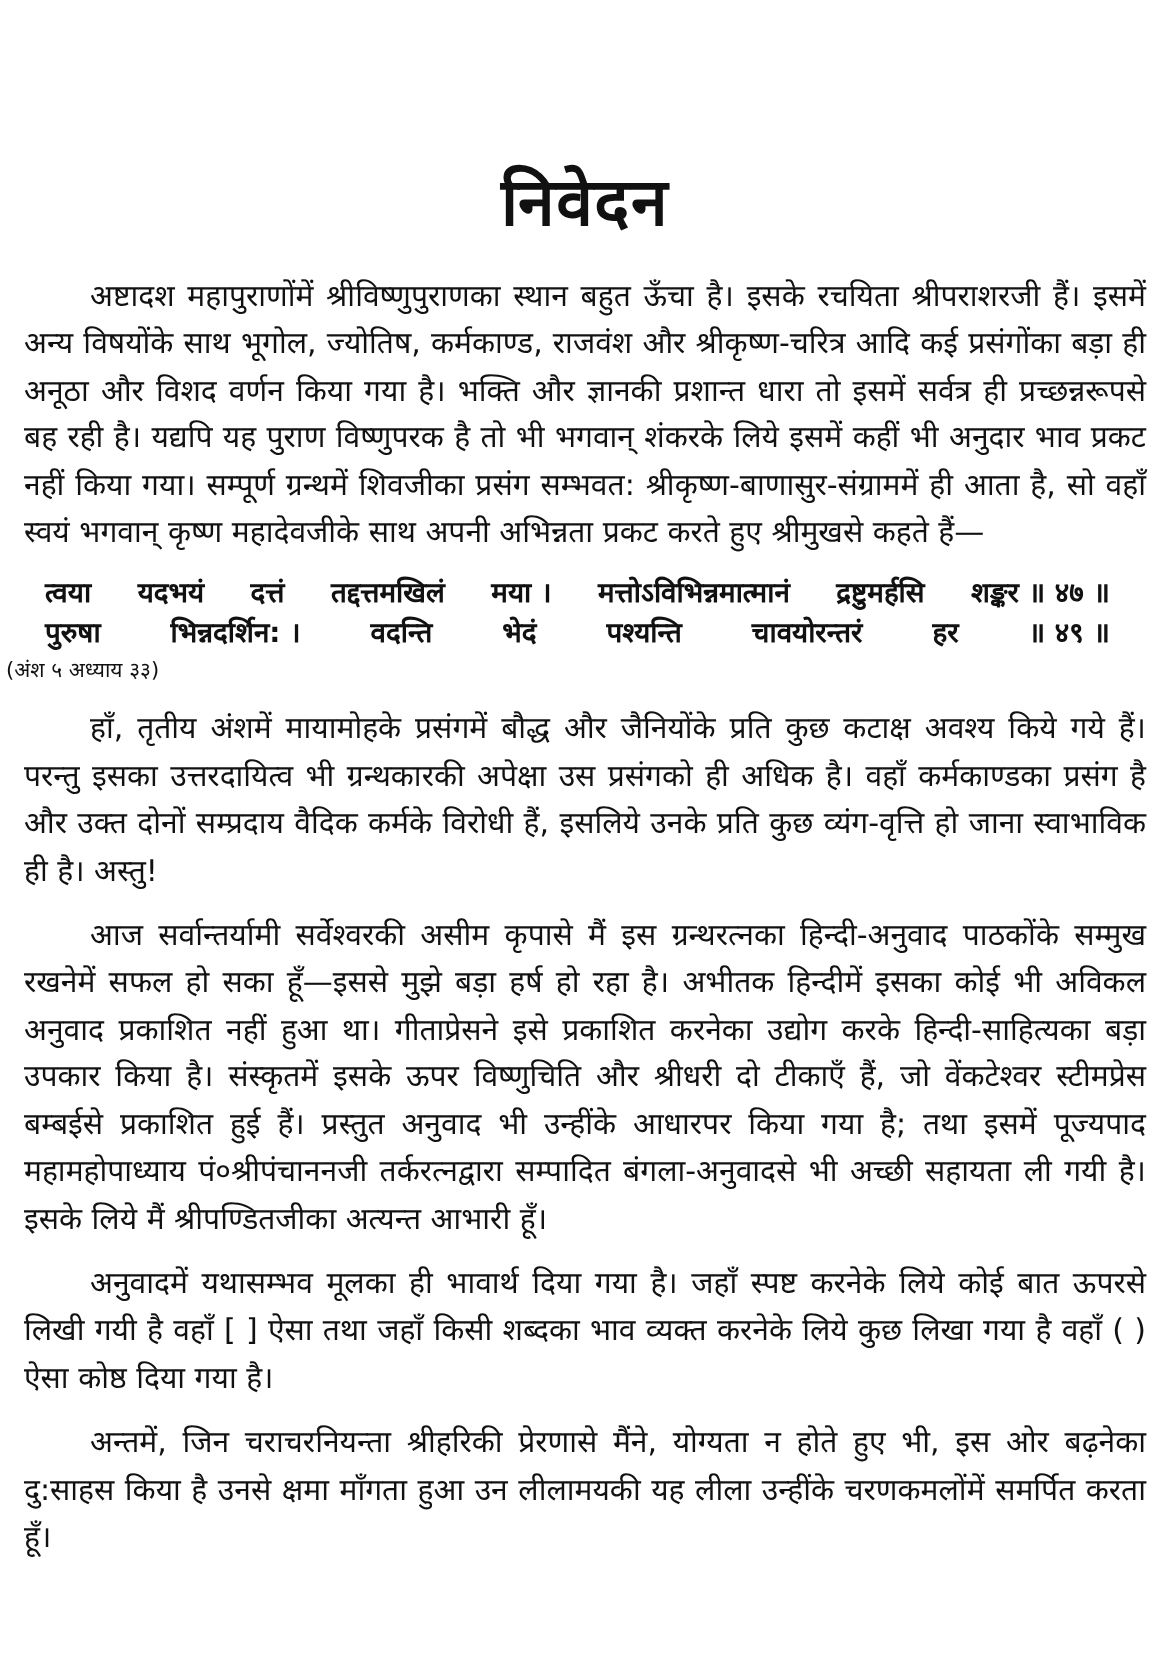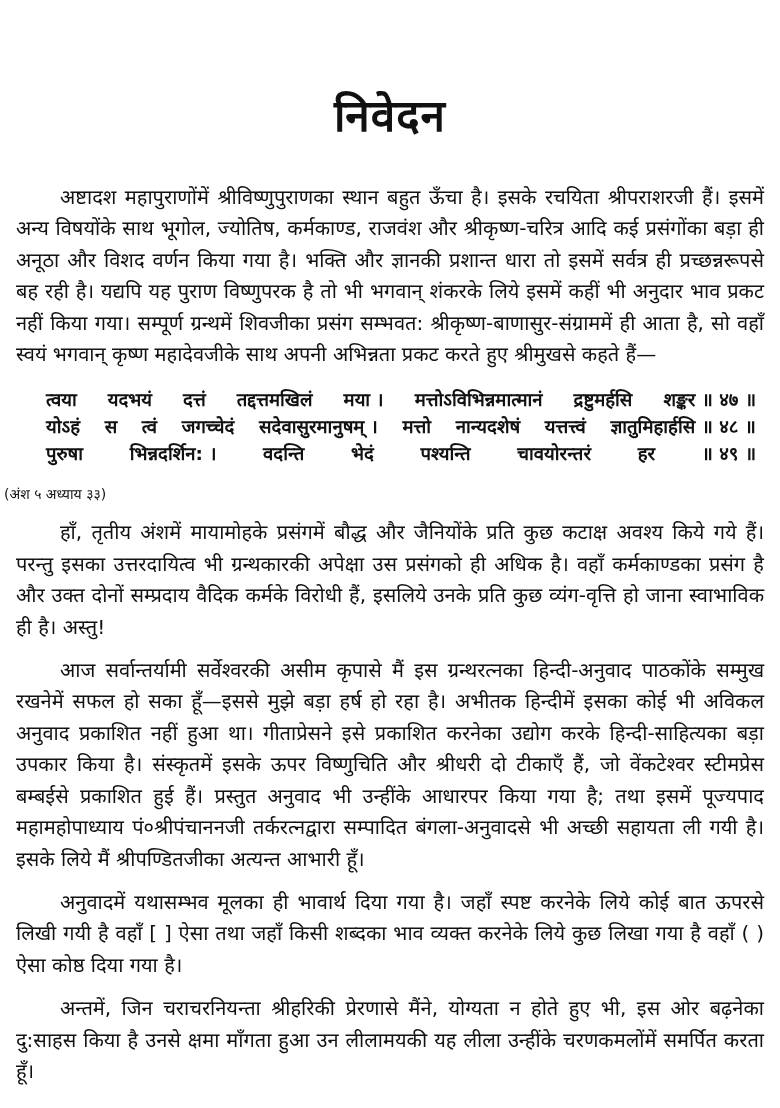--- a/index.html
+++ b/index.html
@@ -16,21 +16,21 @@
       font-family: "DejaVu Sans", sans-serif;
     }
     .page {
       position: absolute;
       left: 4px;
       top: 0;
       width: 772px;
     }
     .title {
       position: absolute;
-      top: 88px;
+      top: 108px;
       left: 0;
       width: 772px;
       text-align: center;
       font-size: 44px;
       font-weight: bold;
       line-height: 56px;
       letter-spacing: 1px;
     }
     .body-text {
       position: absolute;
@@ -40,21 +40,21 @@
       font-size: 20px;
       line-height: 31.4px;
     }
     .para {
       margin: 12px;
       text-align: justify;
       text-align-last: left;
       text-indent: 44px;
     }
     .verse {
-      margin: 16px;
+      margin: 0;
       padding-left: 26px;
       font-weight: bold;
       font-size: 18.5px;
       line-height: 27px;
     }
     .verse-line {
       display: flex;
       justify-content: space-between;
       width: 710px;
     }
@@ -80,31 +80,20 @@
         <span class="w">त्वया</span>
         <span class="w">यदभयं</span>
         <span class="w">दत्तं</span>
         <span class="w">तद्दत्तमखिलं</span>
         <span class="w">मया ।</span>
         <span class="w">मत्तोऽविभिन्नमात्मानं</span>
         <span class="w">द्रष्टुमर्हसि</span>
         <span class="w">शङ्कर ॥ ४७ ॥</span>
       </div>
       <div class="verse-line">
-        <span class="w">योऽहं</span>
-        <span class="w">स</span>
-        <span class="w">त्वं</span>
-        <span class="w">जगच्चेदं</span>
-        <span class="w">सदेवासुरमानुषम् ।</span>
-        <span class="w">मत्तो</span>
-        <span class="w">नान्यदशेषं</span>
-        <span class="w">यत्तत्त्वं</span>
-        <span class="w">ज्ञातुमिहार्हसि ॥ ४८ ॥</span>
-      </div>
-      <div class="verse-line">
         <span class="w">पुरुषा</span>
         <span class="w">भिन्नदर्शिन: ।</span>
         <span class="w">वदन्ति</span>
         <span class="w">भेदं</span>
         <span class="w">पश्यन्ति</span>
         <span class="w">चावयोरन्तरं</span>
         <span class="w">हर</span>
         <span class="w">॥ ४९ ॥</span>
       </div>
     </div>

